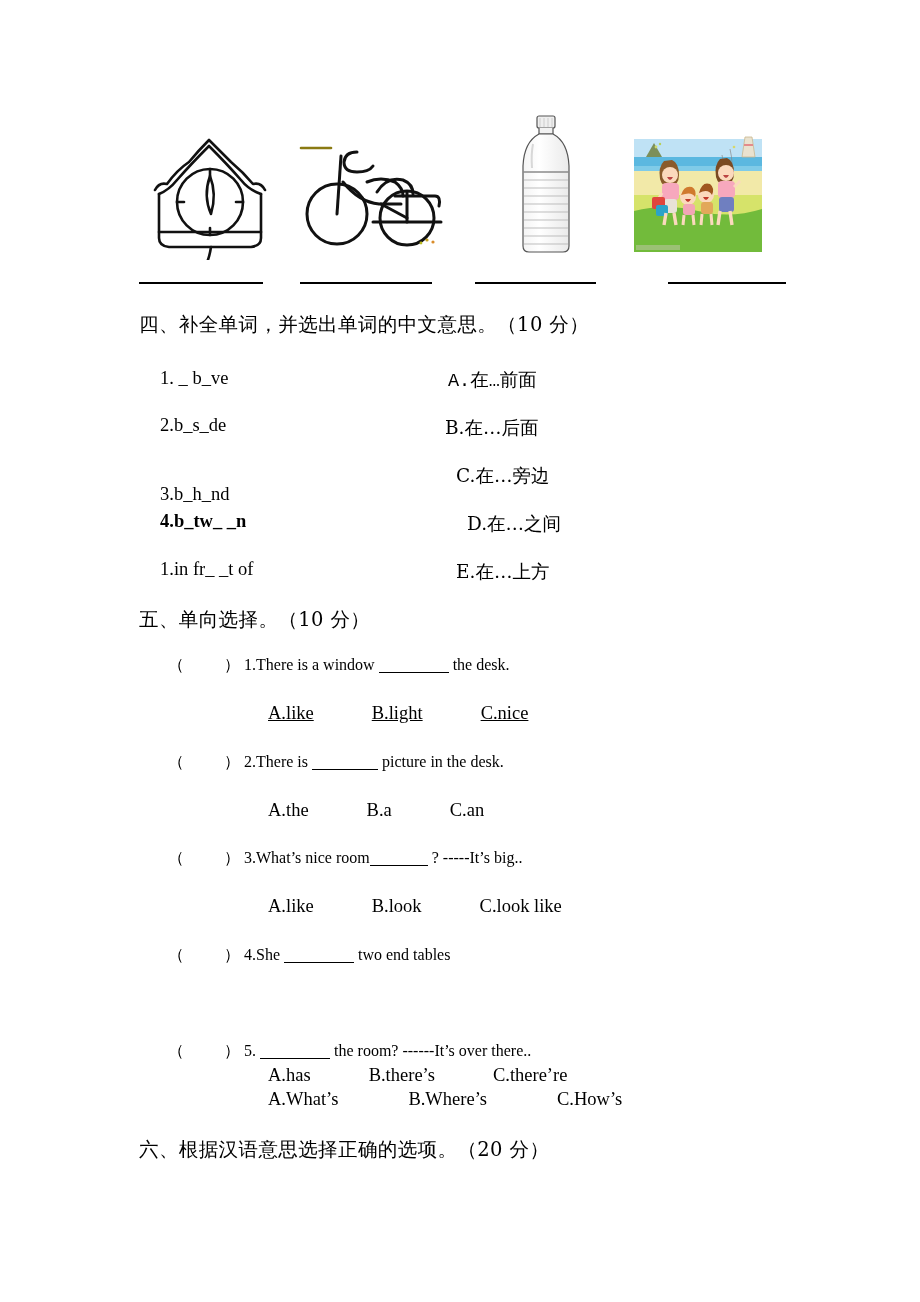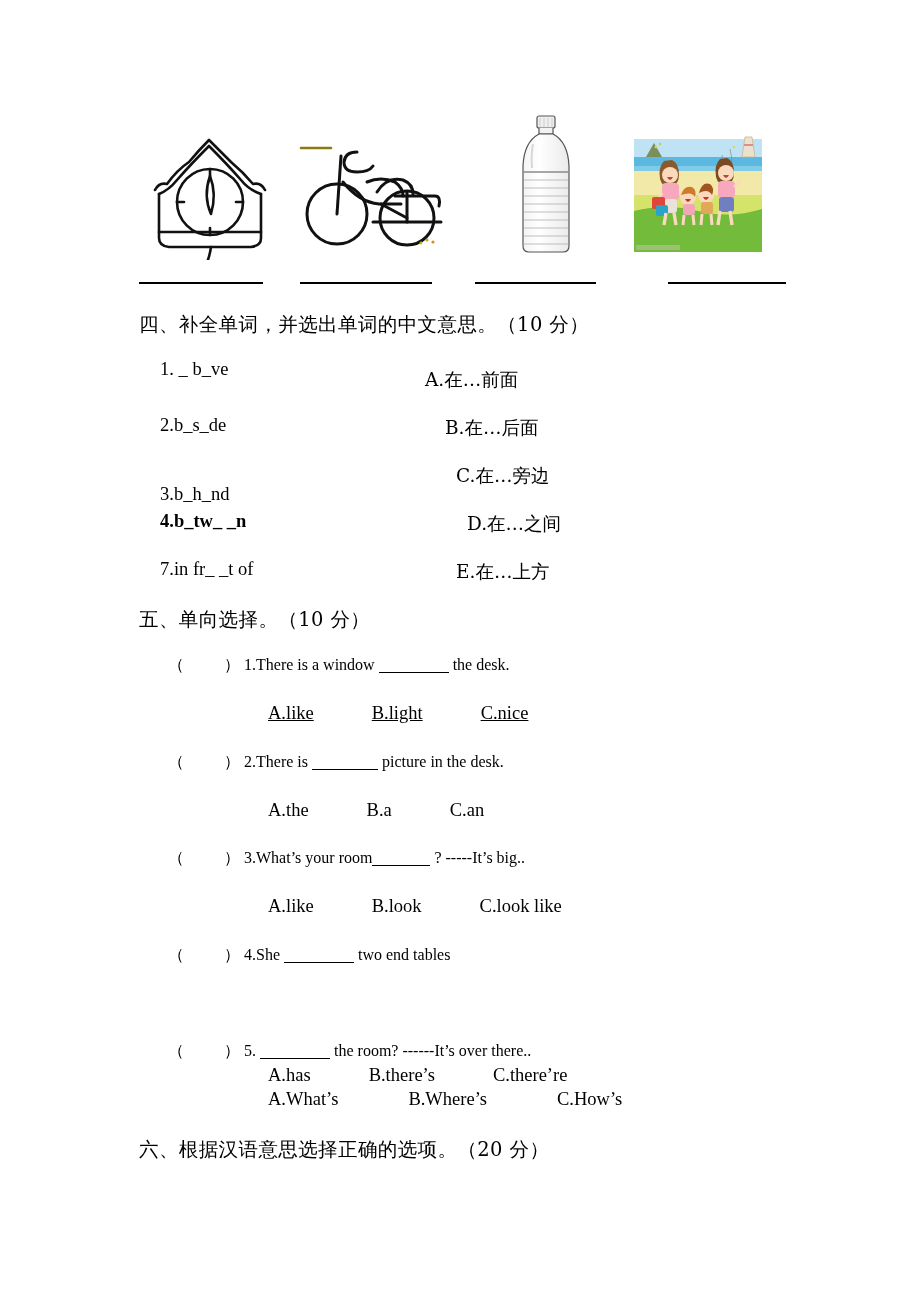--- a/index.html
+++ b/index.html
@@ -272,33 +272,33 @@
 
   <div class="answer-lines">
     <div class="ans-line" style="left:139px; width:124px;"></div>
     <div class="ans-line" style="left:300px; width:132px;"></div>
     <div class="ans-line" style="left:475px; width:121px;"></div>
     <div class="ans-line" style="left:668px; width:118px;"></div>
   </div>
 
   <div class="section-head cn" style="top:311px;">四、补全单词，并选出单词的中文意思。（10 分）</div>
 
-  <div class="q-num" style="top:359px;">1. _ b_ve</div>
-  <div class="q-opt cn" style="left:425px; top:367px;">A.在…前面</div>
+  <div class="q-num" style="top:368px;">1. _ b_ve</div>
+  <div class="q-opt cn" style="left:448px; top:367px;font-family:Liberation Mono, monospace;">A.在…前面</div>
 
   <div class="q-num" style="top:415px;">2.b_s_de</div>
   <div class="q-opt cn" style="left:445px; top:415px;">B.在…后面</div>
 
   <div class="q-num" style="top:484px;">3.b_h_nd</div>
   <div class="q-opt cn" style="left:456px; top:463px;">C.在…旁边</div>
 
   <div class="q-num" style="top:511px;font-weight:bold;">4.b_tw_ _n</div>
   <div class="q-opt cn" style="left:467px; top:511px;">D.在…之间</div>
 
-  <div class="q-num" style="top:559px;">7.in fr_ _t of</div>
+  <div class="q-num" style="top:559px;">1.in fr_ _t of</div>
   <div class="q-opt cn" style="left:456px; top:559px;">E.在…上方</div>
 
   <div class="section-head cn" style="top:606px;">五、单向选择。（10 分）</div>
 
   <div class="mc-line" style="top:655px;">
     <span class="cn">（</span><span class="paren-gap"></span><span class="cn">）</span>
     <span>1.</span><span>There is a window </span><span class="blank w70"></span><span> the desk.</span>
   </div>
   <div class="mc-opts" style="top:703px;text-decoration:underline;">
     <span>A.like</span><span class="gap-m"></span><span>B.light</span><span class="gap-m"></span><span>C.nice</span>
@@ -307,21 +307,21 @@
   <div class="mc-line" style="top:752px;">
     <span class="cn">（</span><span class="paren-gap"></span><span class="cn">）</span>
     <span>2.</span><span>There is </span><span class="blank w66"></span><span> picture in the desk.</span>
   </div>
   <div class="mc-opts" style="top:800px;">
     <span>A.the</span><span class="gap-m"></span><span>B.a</span><span class="gap-m"></span><span>C.an</span>
   </div>
 
   <div class="mc-line" style="top:848px;">
     <span class="cn">（</span><span class="paren-gap"></span><span class="cn">）</span>
-    <span>3.</span><span>What’s your room</span><span class="blank w58"></span><span> ?    -----It’s big..</span>
+    <span>3.</span><span>What’s nice room</span><span class="blank w58"></span><span> ?    -----It’s big..</span>
   </div>
   <div class="mc-opts" style="top:896px;">
     <span>A.like</span><span class="gap-m"></span><span>B.look</span><span class="gap-m"></span><span>C.look like</span>
   </div>
 
   <div class="mc-line" style="top:945px;">
     <span class="cn">（</span><span class="paren-gap"></span><span class="cn">）</span>
     <span>4.</span><span>She </span><span class="blank w70"></span><span> two end tables</span>
   </div>
   <div class="mc-opts" style="top:1029px;margin-top:36px;">

